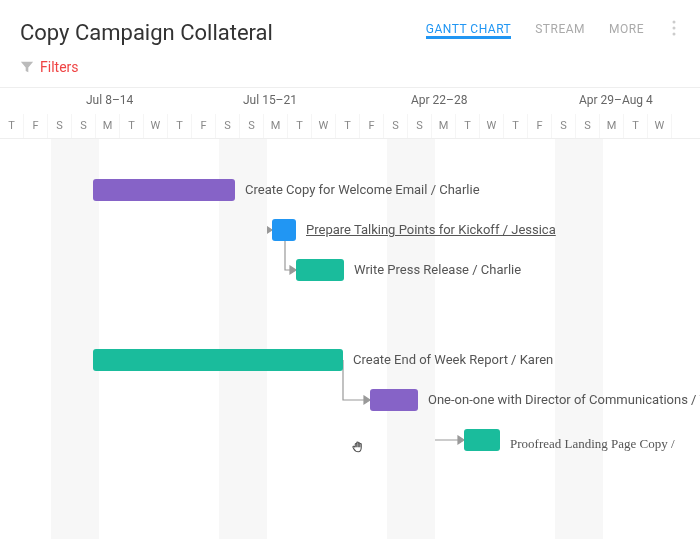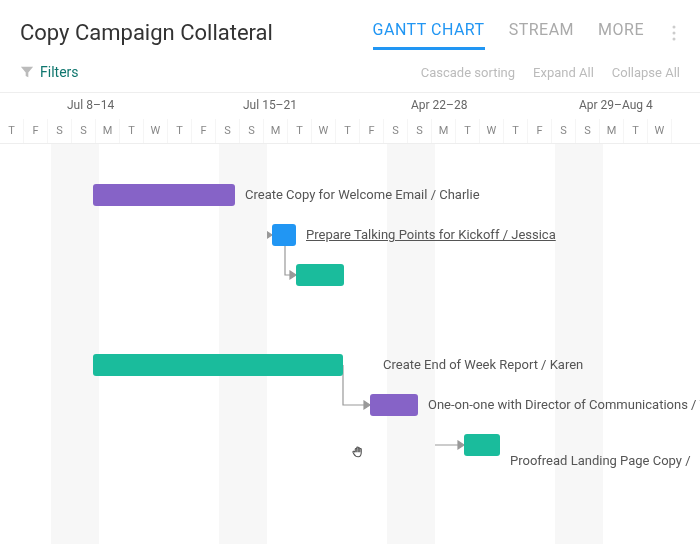--- a/index.html
+++ b/index.html
@@ -1,26 +1,26 @@
 <!DOCTYPE html>
 <html><head>
 <meta charset="utf-8">
 <style>
   * { box-sizing: border-box; margin: 0; padding: 0; }
   body { font-family: -apple-system, BlinkMacSystemFont, "Segoe UI", Roboto, sans-serif; background: #fff; color: #333; width: 700px; height: 550px; overflow: hidden; position: relative; }
   
   .header { padding: 20px 20px 0 20px; display: flex; align-items: flex-start; justify-content: space-between; }
   .title { font-size: 22px; font-weight: 400; color: #333; }
   .tabs { display: flex; align-items: center; gap: 24px; }
-  .tab { font-size: 16px; letter-spacing: 0.5px; color: #aaa; cursor: pointer; padding-bottom: 8px; border-bottom: 3px solid transparent; }
+  .tab { font-size: 12px; letter-spacing: 0.5px; color: #aaa; cursor: pointer; border-bottom: 3px solid transparent; }
   .tab.active { color: #2196f3; border-bottom-color: #2196f3; }
   .more-icon { color: #ccc; cursor: pointer; padding: 0 4px; }
   
   .subheader { padding: 14px 20px 12px 20px; display: flex; align-items: center; justify-content: space-between; }
-  .filters { display: flex; align-items: center; gap: 6px; color: #0f766e; font-size: 14px; cursor: pointer; }
+  .filters { display: flex; align-items: center; gap: 6px; color: #ef4444; font-size: 14px; cursor: pointer; }
   .filters svg { width: 14px; height: 14px; fill: #bbb; }
   .actions { display: flex; gap: 18px; }
   .action { font-size: 13px; color: #bbb; cursor: pointer; }
   
   .timeline-header { border-top: 1px solid #eee; border-bottom: 1px solid #eee; position: relative; }
   .week-row { height: 26px; display: flex; position: relative; }
   .week-label { position: absolute; font-size: 12px; color: #666; top: 5px; }
   .day-row { height: 24px; display: flex; }
   .day-cell { width: 24px; flex-shrink: 0; text-align: center; font-size: 11px; color: #888; line-height: 24px; border-right: 1px solid #f5f5f5; }
   
@@ -57,30 +57,25 @@
   </div>
 </div>
 
 <div class="subheader">
   <div class="filters">
     <svg viewBox="0 0 16 16">
         <path d="M1 2h14l-5.5 6.5V14l-3-1.5V8.5z"></path>
       </svg>
     <span>Filters</span>
   </div>
-  <div class="actions">
-    <div class="action">Cascade sorting</div>
-    <div class="action">Expand All</div>
-    <div class="action">Collapse All</div>
-  </div>
 </div>
 
 <div class="timeline-header">
   <div class="week-row">
-    <div class="week-label" style="left:67px">Jul 8–14</div>
+    <div class="week-label" style="left:86px">Jul 8–14</div>
     <div class="week-label" style="left:243px">Jul 15–21</div>
     <div class="week-label" style="left:411px">Apr 22–28</div>
     <div class="week-label" style="left:579px">Apr 29–Aug 4</div>
   </div>
   <div class="day-row" id="day-row">
       <div class="day-cell">T</div>
       <div class="day-cell">F</div>
       <div class="day-cell">S</div>
       <div class="day-cell">S</div>
       <div class="day-cell">M</div>
@@ -132,19 +127,20 @@
     <div class="grid-col weekend" style="left: 243px;"></div>
     <div class="grid-col weekend" style="left: 387px;"></div>
     <div class="grid-col weekend" style="left: 411px;"></div>
     <div class="grid-col weekend" style="left: 555px;"></div>
     <div class="grid-col weekend" style="left: 579px;"></div>
     <div class="bar purple" style="left: 93px; top: 40px; width: 142px;"></div>
     <div class="task-label" style="left: 245px; top: 43px;">Create Copy for Welcome Email / Charlie</div>
     <div class="bar blue" style="left: 272px; top: 80px; width: 24px;"></div>
     <div class="task-label" style="left: 306px; top: 83px; text-decoration: underline;">Prepare Talking Points for Kickoff / Jessica</div>
     <div class="bar teal" style="left: 296px; top: 120px; width: 48px;"></div>
+    <div class="task-label" style="left: 354px; top: 123px;">Write Press Release / Charlie</div>
     <div class="bar teal" style="left: 93px; top: 210px; width: 250px;"></div>
-    <div class="task-label" style="left: 353px; top: 213px; margin-left: 30px;">Create End of Week Report / Karen</div>
+    <div class="task-label" style="left: 353px; top: 213px;">Create End of Week Report / Karen</div>
     <div class="bar purple" style="left: 370px; top: 250px; width: 48px;"></div>
     <div class="task-label" style="left: 428px; top: 253px;">One-on-one with Director of Communications / T</div>
     <div class="bar teal" style="left: 464px; top: 290px; width: 36px;"></div>
-    <div class="task-label" style="left: 510px; top: 309px;">Proofread Landing Page Copy / </div>
+    <div class="task-label" style="left: 510px; top: 297px; font-family: Liberation Serif, serif;">Proofread Landing Page Copy / </div>
   </div>
 
 </body></html>

